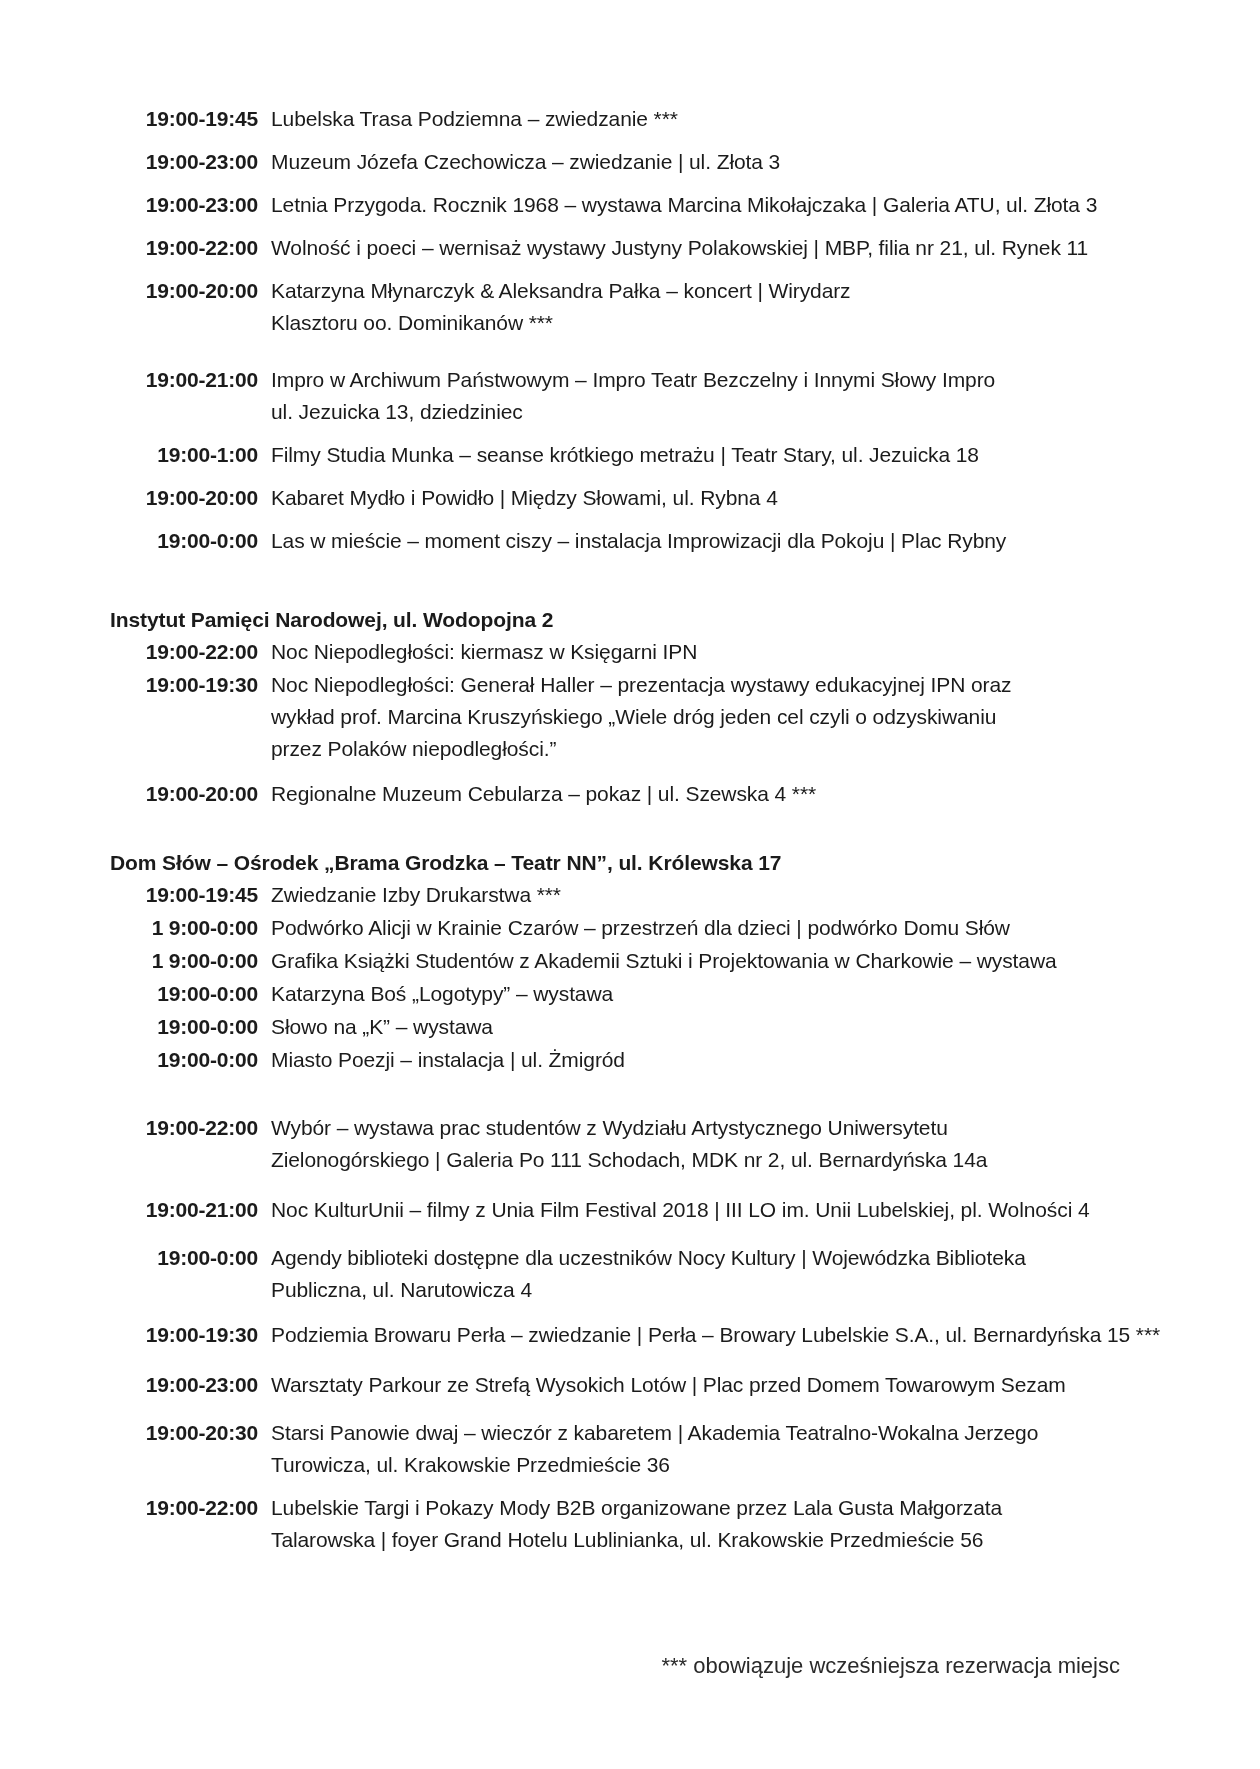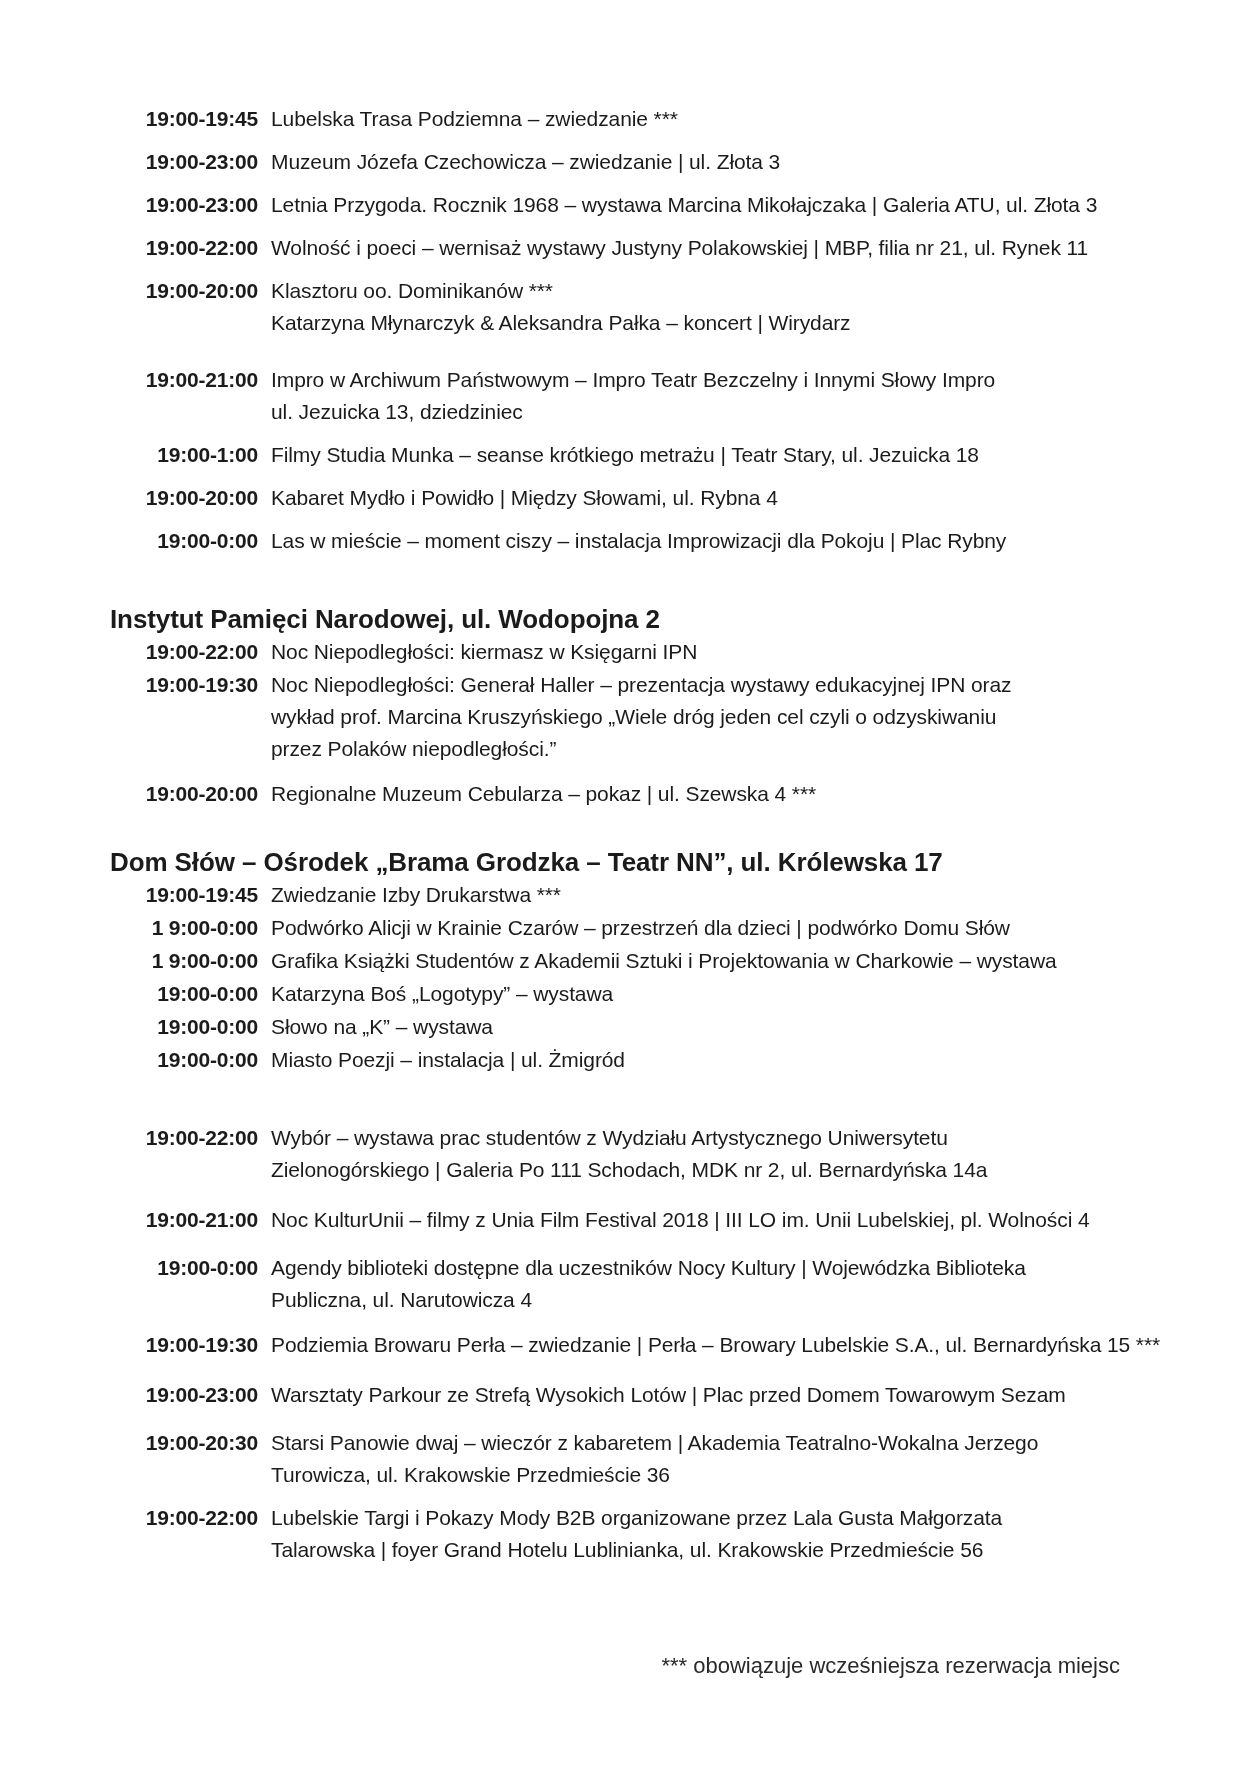--- a/index.html
+++ b/index.html
@@ -49,21 +49,21 @@
   }
   .line {
     display: block;
     white-space: nowrap;
     width: fit-content;
     transform-origin: left center;
     text-align: center;
   }
   .header {
     margin: 0;
-    font-size: 26px;
+    font-size: 21px;
     font-weight: 700;
     line-height: 33px;
     letter-spacing: -0.1px;
     white-space: nowrap;
   }
   .footnote {
     position: absolute;
     top: 1655px;
     right: 140px;
     font-size: 22px;
@@ -98,22 +98,22 @@
         </div>
         <div class="row">
           <span class="time">19:00-22:00</span>
           <span class="desc">
             <div class="line">Wolność i poeci – wernisaż wystawy Justyny Polakowskiej | MBP, filia nr 21, ul. Rynek 11</div>
           </span>
         </div>
         <div class="row">
           <span class="time">19:00-20:00</span>
           <span class="desc">
+            <div class="line">Katarzyna Młynarczyk &amp; Aleksandra Pałka – koncert | Wirydarz</div>
             <div class="line">Klasztoru oo. Dominikanów ***</div>
-            <div class="line">Katarzyna Młynarczyk &amp; Aleksandra Pałka – koncert | Wirydarz</div>
           </span>
         </div>
       </section>
       <section class="group loose" style="margin-bottom: 46px;">
         <div class="row">
           <span class="time">19:00-21:00</span>
           <span class="desc">
             <div class="line">Impro w Archiwum Państwowym – Impro Teatr Bezczelny i Innymi Słowy Impro</div>
             <div class="line">ul. Jezuicka 13, dziedziniec</div>
           </span>
@@ -155,21 +155,21 @@
         </div>
       </section>
       <section class="group loose" style="margin-bottom: 36px;">
         <div class="row">
           <span class="time">19:00-20:00</span>
           <span class="desc">
             <div class="line">Regionalne Muzeum Cebularza – pokaz | ul. Szewska 4 ***</div>
           </span>
         </div>
       </section>
-      <section class="group tight" style="margin-bottom: 46px;">
+      <section class="group tight" style="margin-bottom: 36px;">
         <h2 class="header">Dom Słów – Ośrodek „Brama Grodzka – Teatr NN”, ul. Królewska 17</h2>
         <div class="row">
           <span class="time">19:00-19:45</span>
           <span class="desc">
             <div class="line">Zwiedzanie Izby Drukarstwa ***</div>
           </span>
         </div>
         <div class="row">
           <span class="time">1 9:00-0:00</span>
           <span class="desc">

